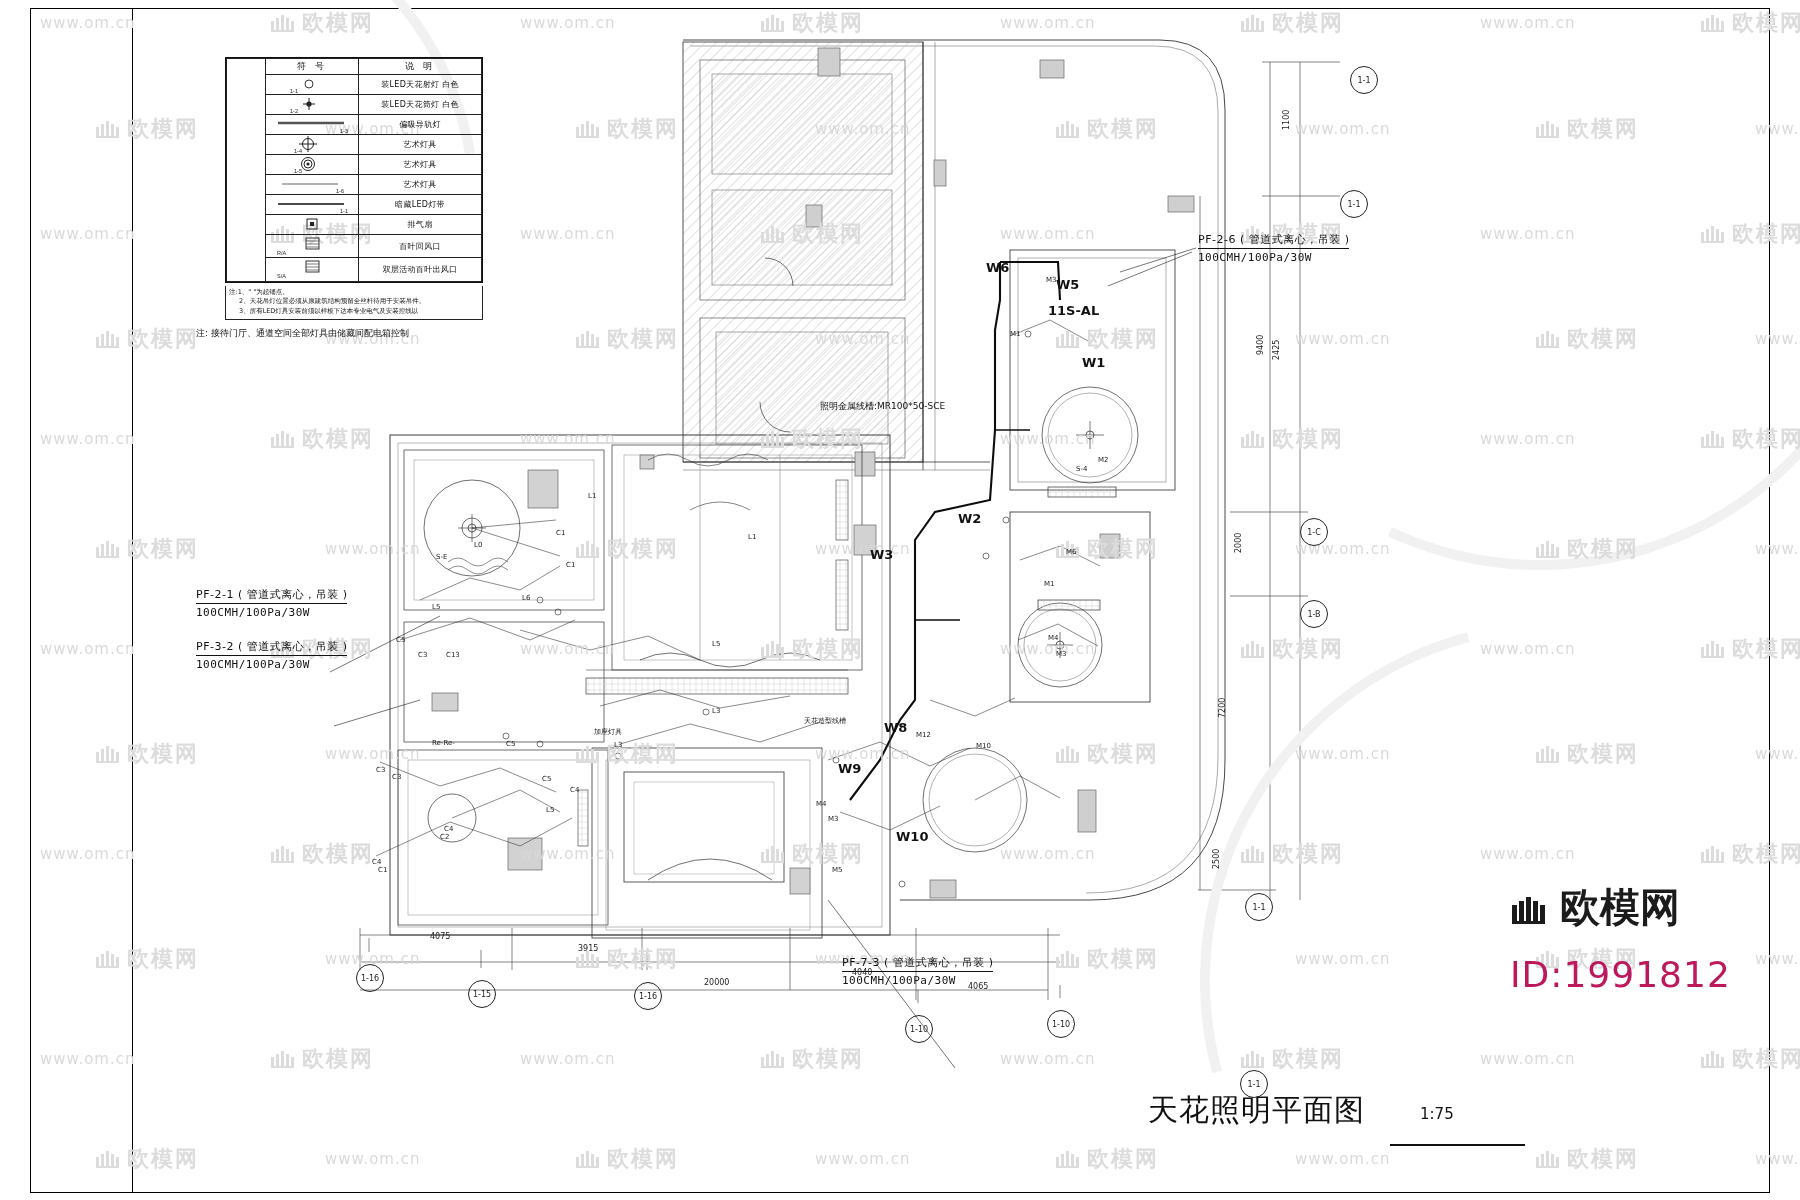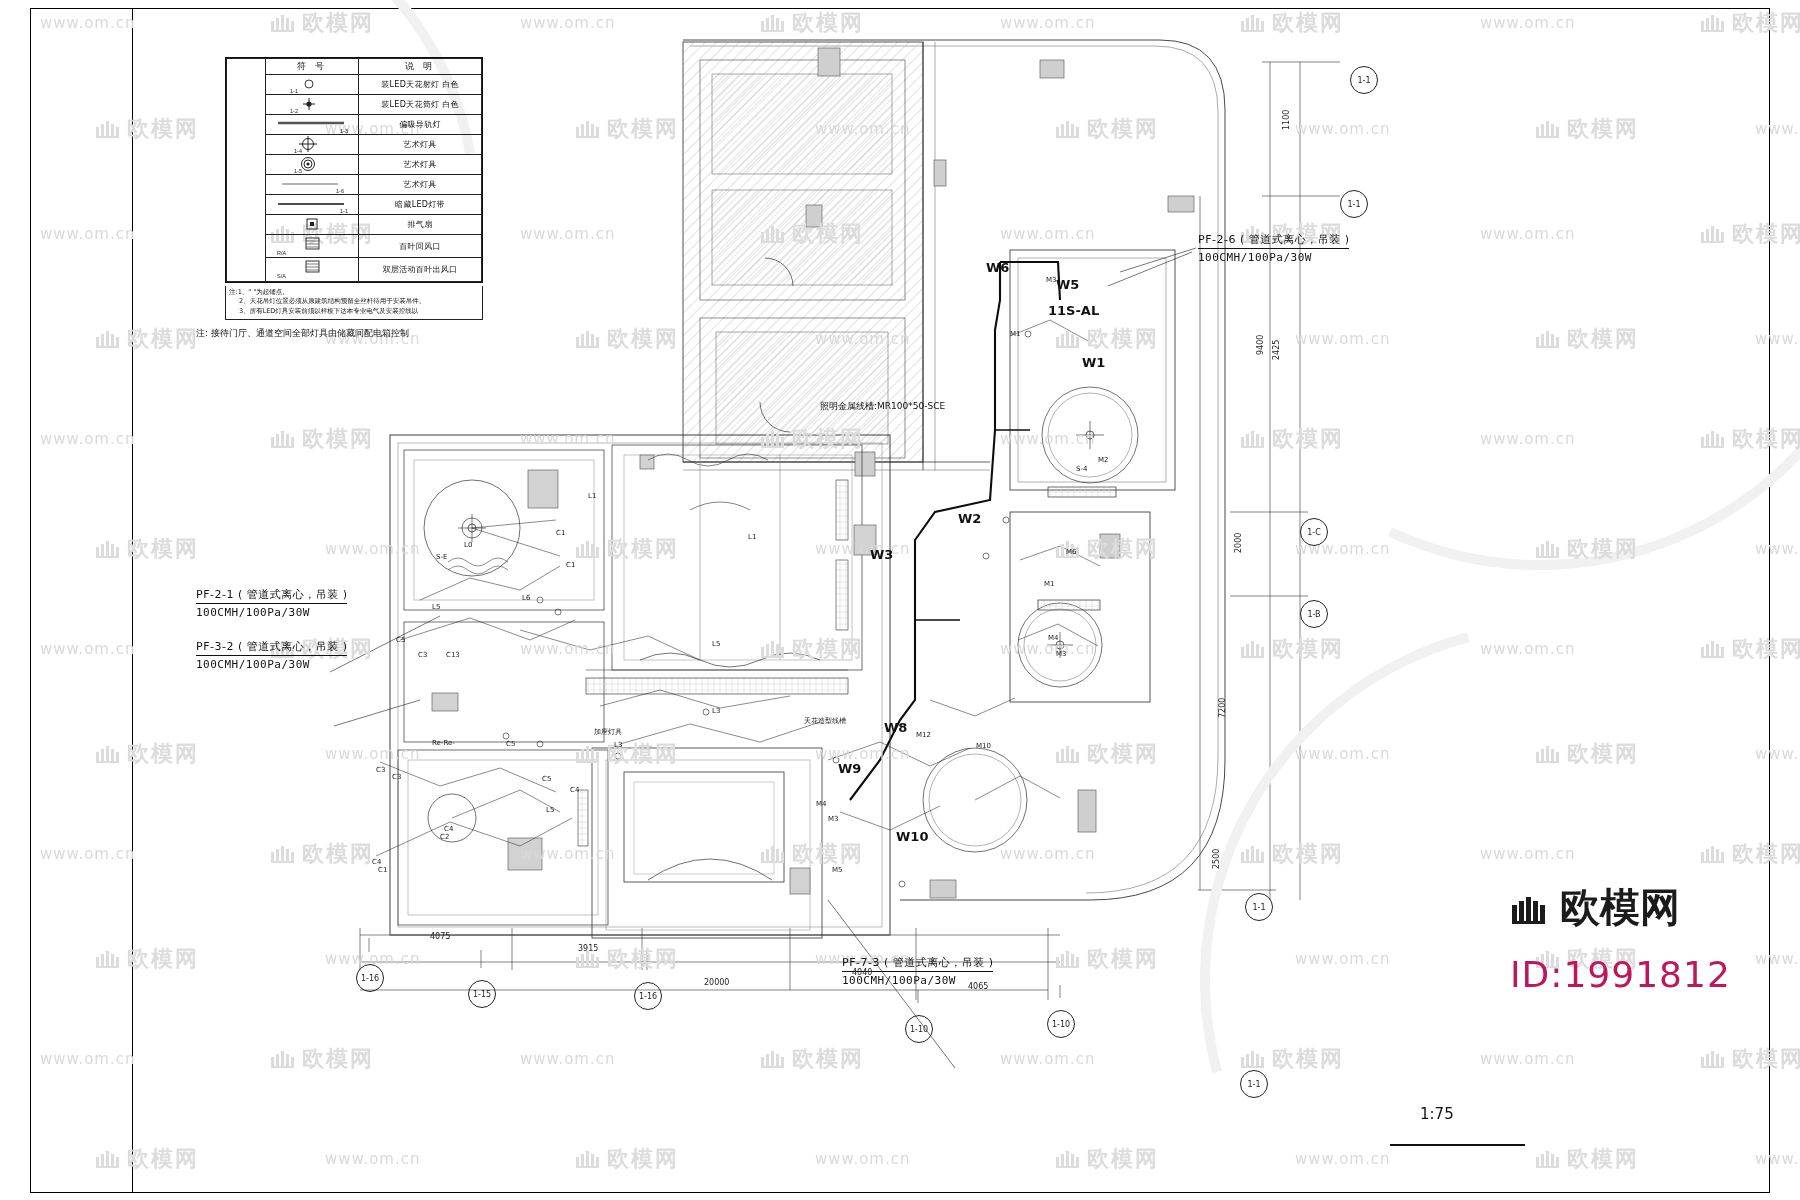--- a/index.html
+++ b/index.html
@@ -474,21 +474,21 @@
   <div class="annb" style="left:884px;top:720px;text-align:right;">W8</div>
   <div class="annb" style="left:838px;top:761px;">W9</div>
   <div class="annb" style="left:896px;top:781px;margin-top:48px;">W10</div>
   <div class="ann" style="left:594px;top:727px;">加座灯具</div>
   <div class="ann" style="left:804px;top:716px;">天花造型线槽</div>
 
   <div id="fixture-tag-host">
       <div class="ann" style="left: 556px; top: 529px;">C1</div>
       <div class="ann" style="left: 566px; top: 561px;">C1</div>
       <div class="ann" style="left: 588px; top: 492px;">L1</div>
-      <div class="ann" style="left: 464px; top: 541px;">L0</div>
+      <div class="ann" style="left: 474px; top: 541px;">L0</div>
       <div class="ann" style="left: 436px; top: 553px;">S-E</div>
       <div class="ann" style="left: 396px; top: 636px;">C5</div>
       <div class="ann" style="left: 418px; top: 651px;">C3</div>
       <div class="ann" style="left: 446px; top: 651px;">C13</div>
       <div class="ann" style="left: 432px; top: 603px;">L5</div>
       <div class="ann" style="left: 522px; top: 594px;">L6</div>
       <div class="ann" style="left: 432px; top: 739px;">Re-Re-</div>
       <div class="ann" style="left: 506px; top: 740px;">C5</div>
       <div class="ann" style="left: 376px; top: 766px;">C3</div>
       <div class="ann" style="left: 392px; top: 773px;">C3</div>
@@ -539,20 +539,21 @@
       <div class="dim" style="left: 852px; top: 968px;">4040</div>
       <div class="dim" style="left: 968px; top: 982px;">4065</div>
       <div class="dimv" style="left: 1282px; top: 130px;">1100</div>
       <div class="dimv" style="left: 1256px; top: 355px;">9400</div>
       <div class="dimv" style="left: 1272px; top: 360px;">2425</div>
       <div class="dimv" style="left: 1234px; top: 553px;">2000</div>
       <div class="dimv" style="left: 1218px; top: 718px;">7200</div>
       <div class="dimv" style="left: 1212px; top: 869px;">2500</div>
     </div>
 
+  <div class="title-cn" style="left:1148px;top:1090px;">天花照明平面图</div>
   <div class="title-scale" style="left:1420px;top:1105px;">1:75</div>
 
   <div class="frame-outer"></div>
   <div class="frame-left"></div>
 
   <div class="wm-layer" id="wm-host">
       <div class="wm" style="left: 40px; top: 14px;">www.om.cn</div>
       <div style="position: absolute; left: 270px; top: 8px; display: flex; align-items: center; gap: 4px;">
         <svg width="28" height="20">
           <g fill="#dcdcdc">

